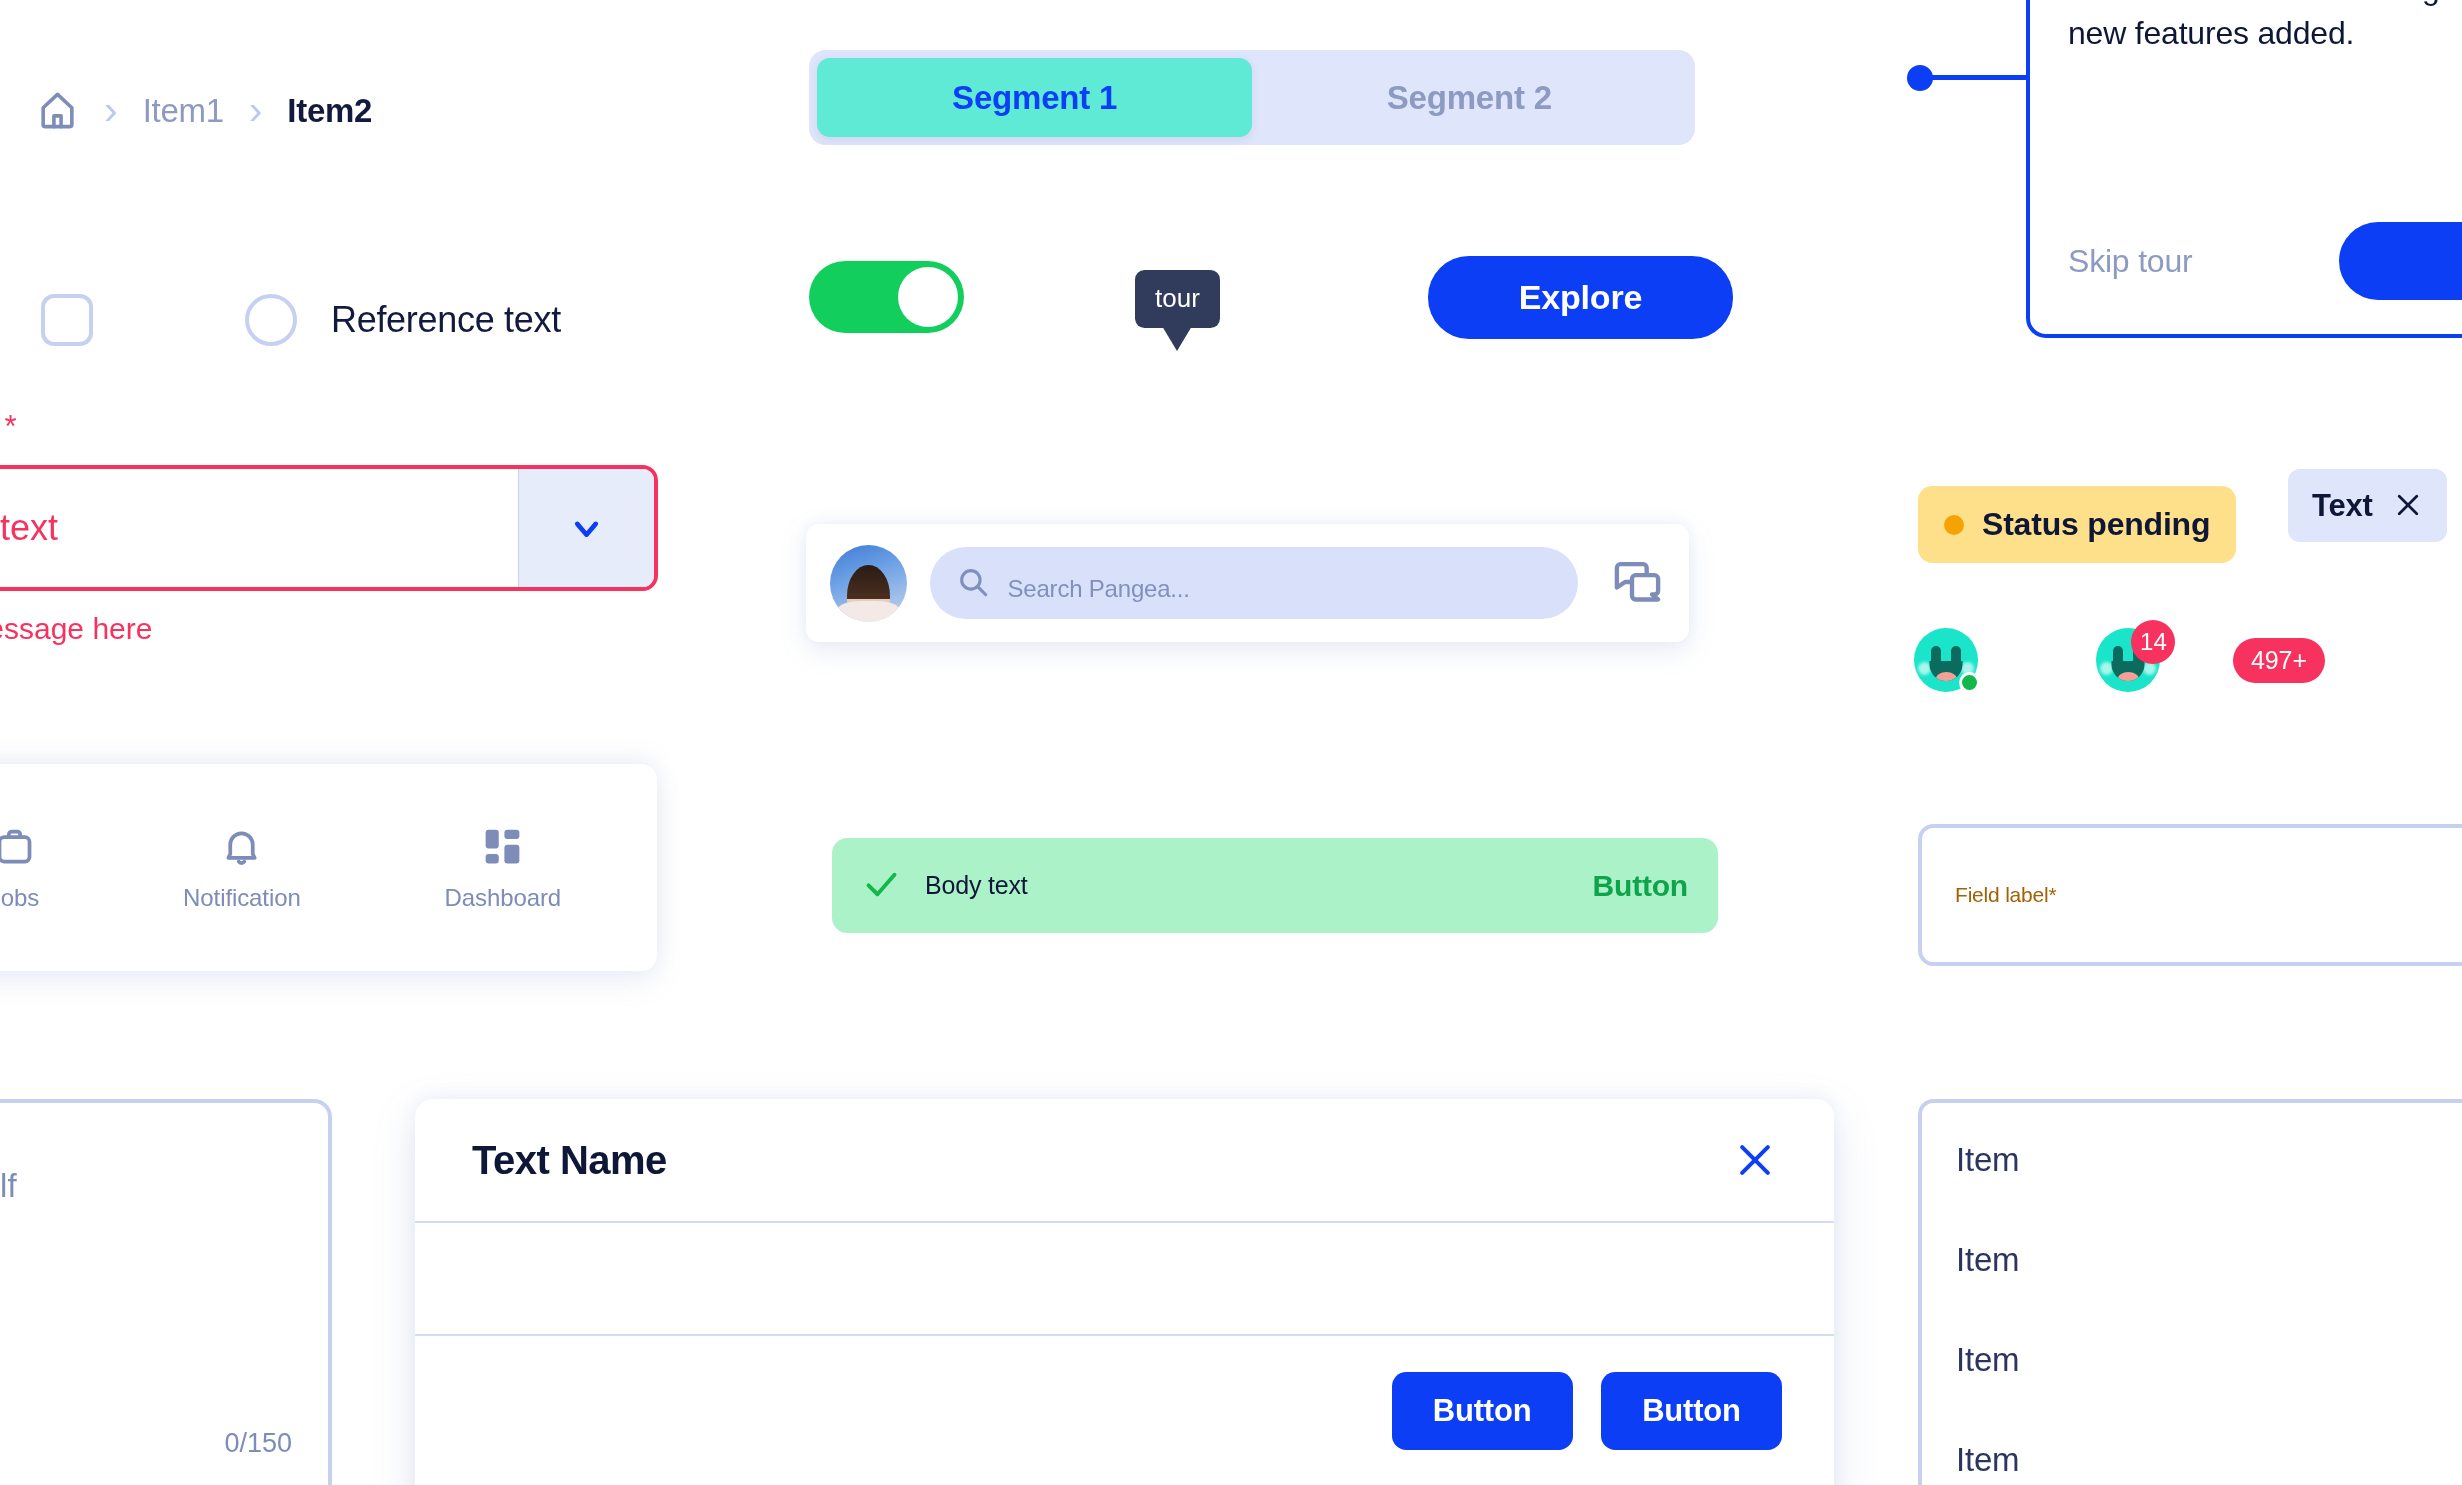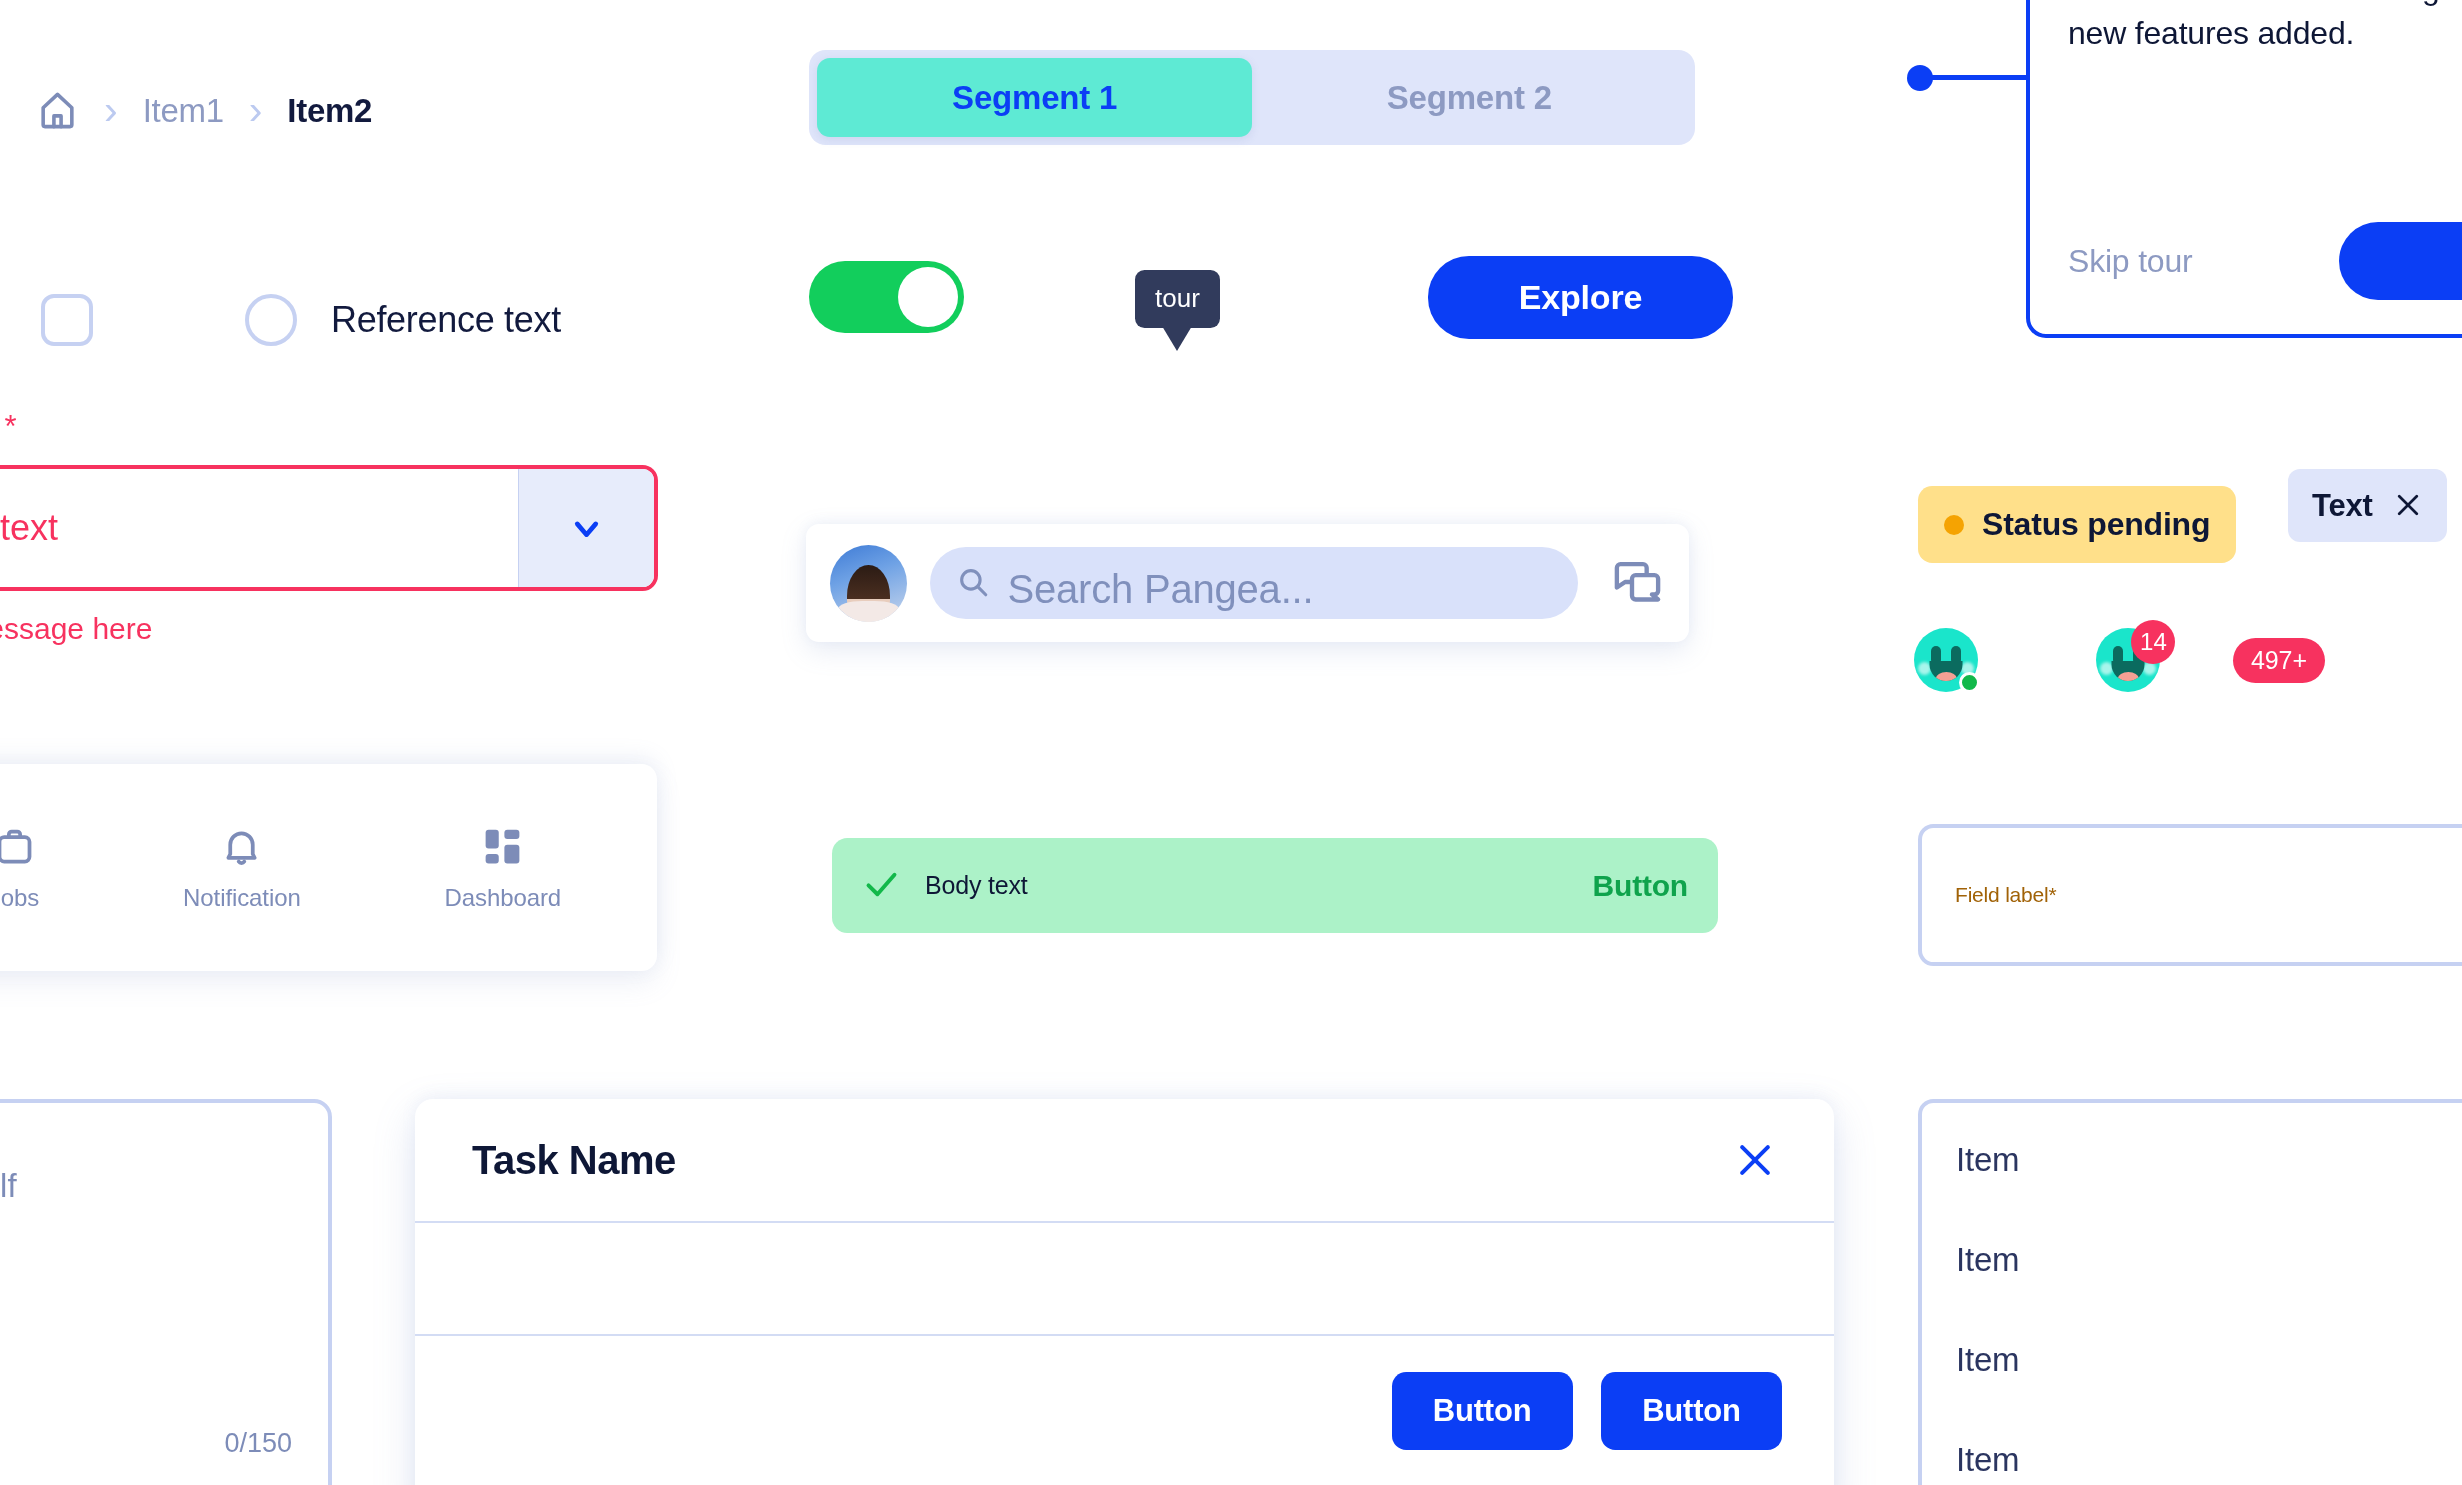--- a/index.html
+++ b/index.html
@@ -94,21 +94,21 @@
     width: 77px; height: 77px; border-radius: 50%; flex: 0 0 77px; overflow: hidden; position: relative;
     background: linear-gradient(160deg,#3E7BD6 0%,#6FA2E5 40%,#C8D6EC 100%);
   }
   .avatar-photo::before { content:""; position:absolute; left:22%; top:26%; width:56%; height:80%; border-radius:50% 50% 42% 42%;
     background: linear-gradient(180deg,#2B1B14 0%,#4A2E20 55%,#E8CDBD 56%, #E8CDBD 74%, #F6EEEA 75%); }
   .avatar-photo::after { content:""; position:absolute; left:10%; bottom:0; width:80%; height:26%; border-radius:40% 40% 0 0; background:#F3E9E6; }
   .search-input {
     flex: 1; height: 72px; background: #D9E1FA; border-radius: 41px;
     display: flex; align-items: center; gap: 18px; padding: 0 26px;
   }
-  .search-placeholder { font-size: 40px; color: #8090BC; letter-spacing: -0.2px; margin-top: 12px; }
+  .search-placeholder { font-size: 24px; color: #8090BC; letter-spacing: -0.2px; margin-top: 12px; }
   .chat-icon-btn { flex: 0 0 auto; padding-left: 9.5px; }
 
   
   .alert-success {
     position: absolute; left: 832px; top: 838px; width: 886px; height: 95px;
     background: #ACF2C8; border-radius: 15.4px;
     display: flex; align-items: center; padding: 0 30px; gap: 24px;
   }
   .alert-text { font-size: 25px; color: #0E1736; letter-spacing: -0.2px; }
   .alert-btn { margin-left: auto; background: none; border: none; font-size: 30px; font-weight: 700; color: #0FA34C;
@@ -299,21 +299,21 @@
       <svg width="39" height="39" viewBox="0 0 24 24" fill="none" stroke="#12B84A" stroke-width="2.4" stroke-linecap="round" stroke-linejoin="round">
         <polyline points="4 12.5 9.5 18 20 6"></polyline>
       </svg>
     </span>
     <span class="alert-text">Body text</span>
     <button class="alert-btn">Button</button>
   </div>
 
   <div class="task-modal">
     <div class="task-head">
-      <span class="task-title">Task Name</span>
+      <span class="task-title">Text Name</span>
       <button class="task-close">
         <svg width="44" height="44" viewBox="0 0 24 24" fill="none" stroke="#0B3EF5" stroke-width="2.2" stroke-linecap="round">
           <line x1="5" y1="5" x2="19" y2="19"></line>
             <line x1="19" y1="5" x2="5" y2="19"></line>
         </svg>
       </button>
     </div>
     <div class="task-body"></div>
     <div class="task-foot">
       <button class="task-btn">Button</button>

